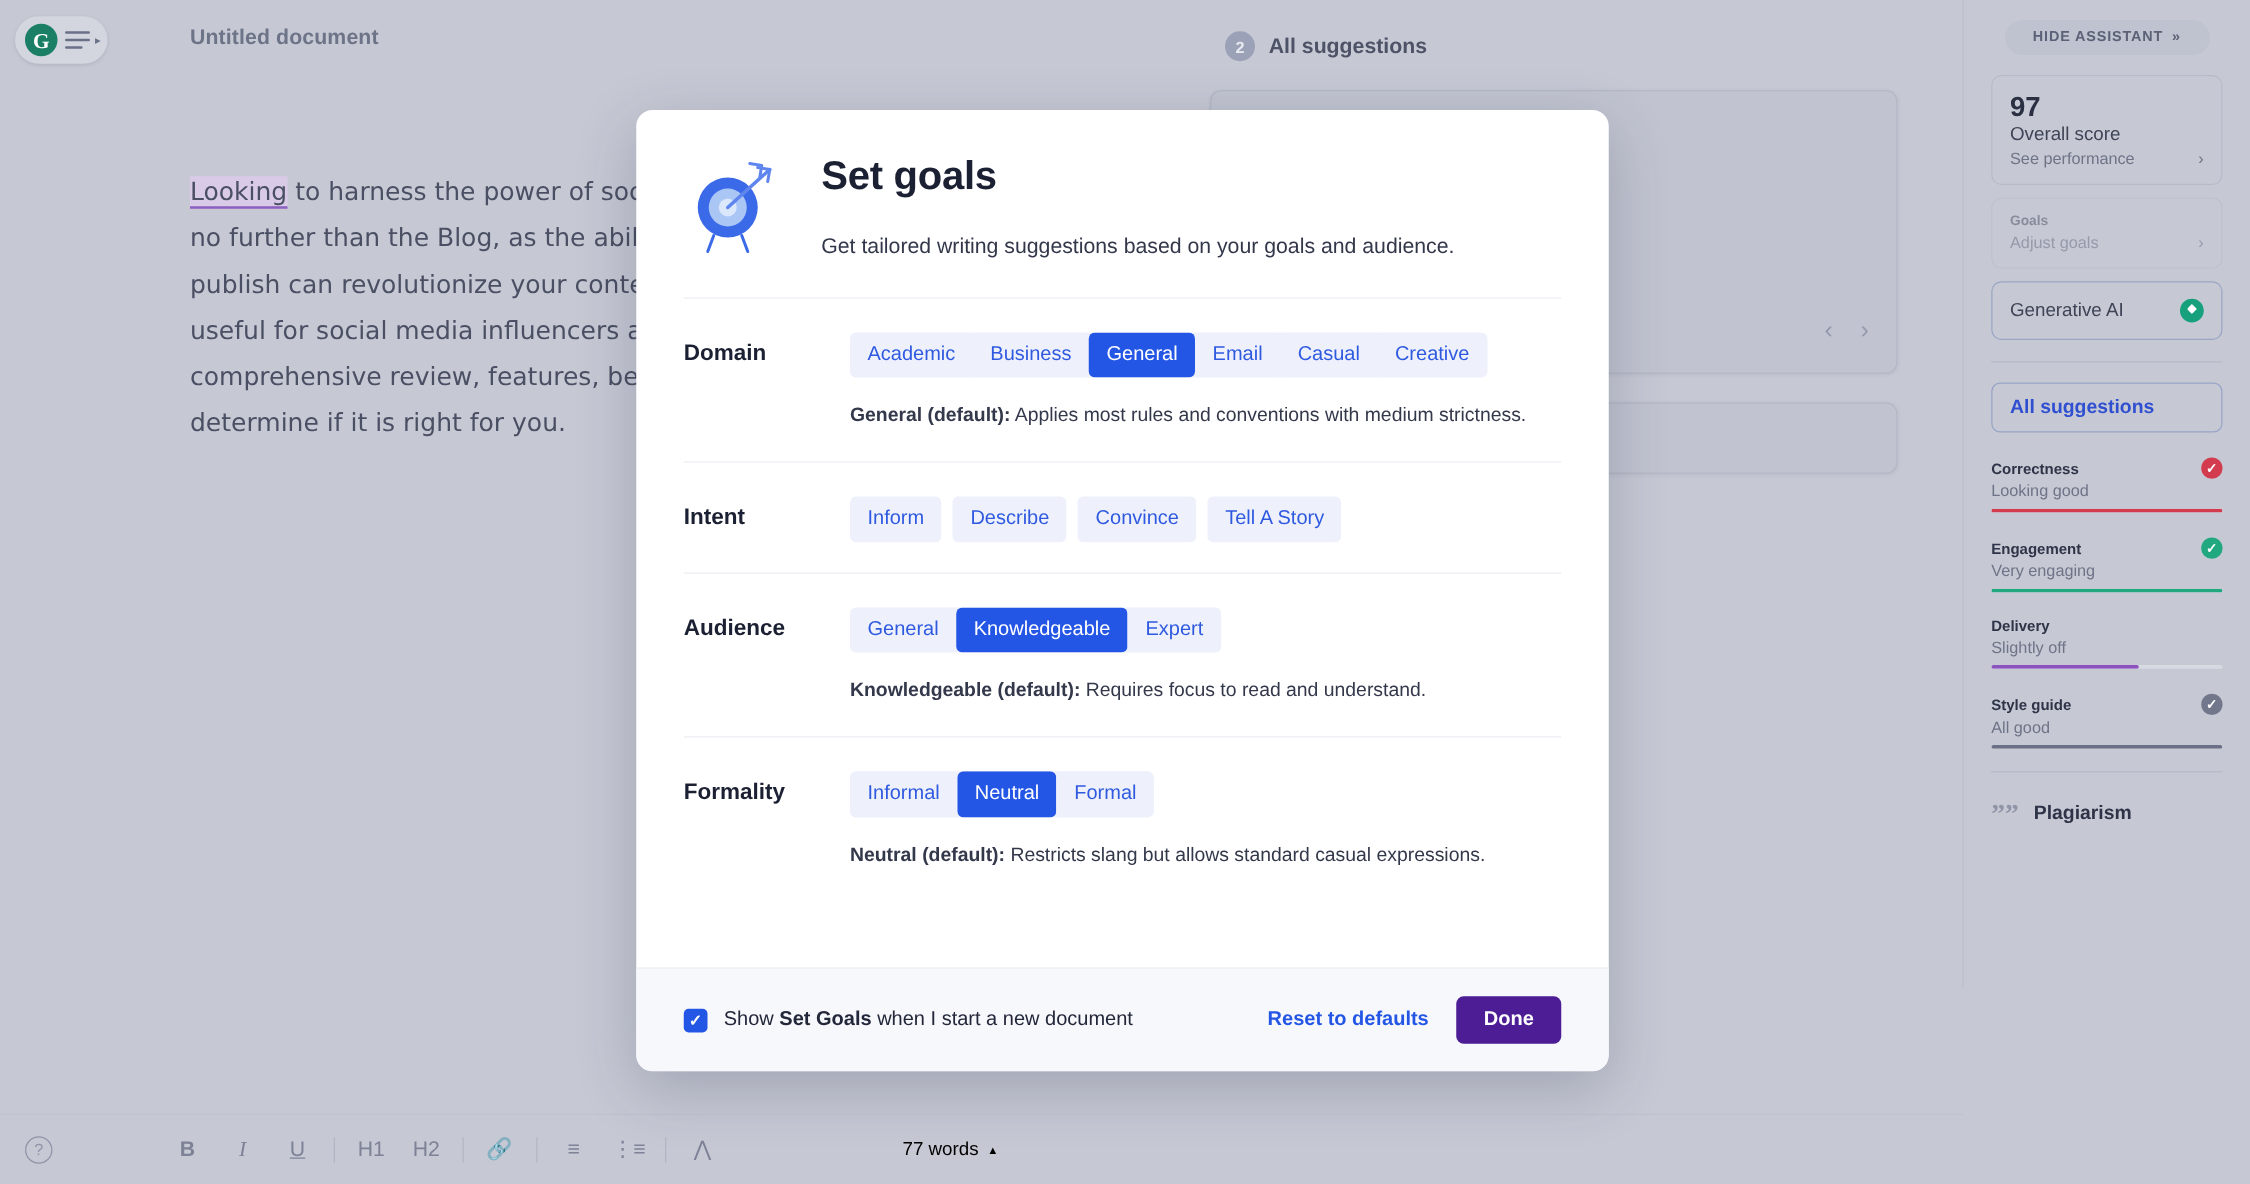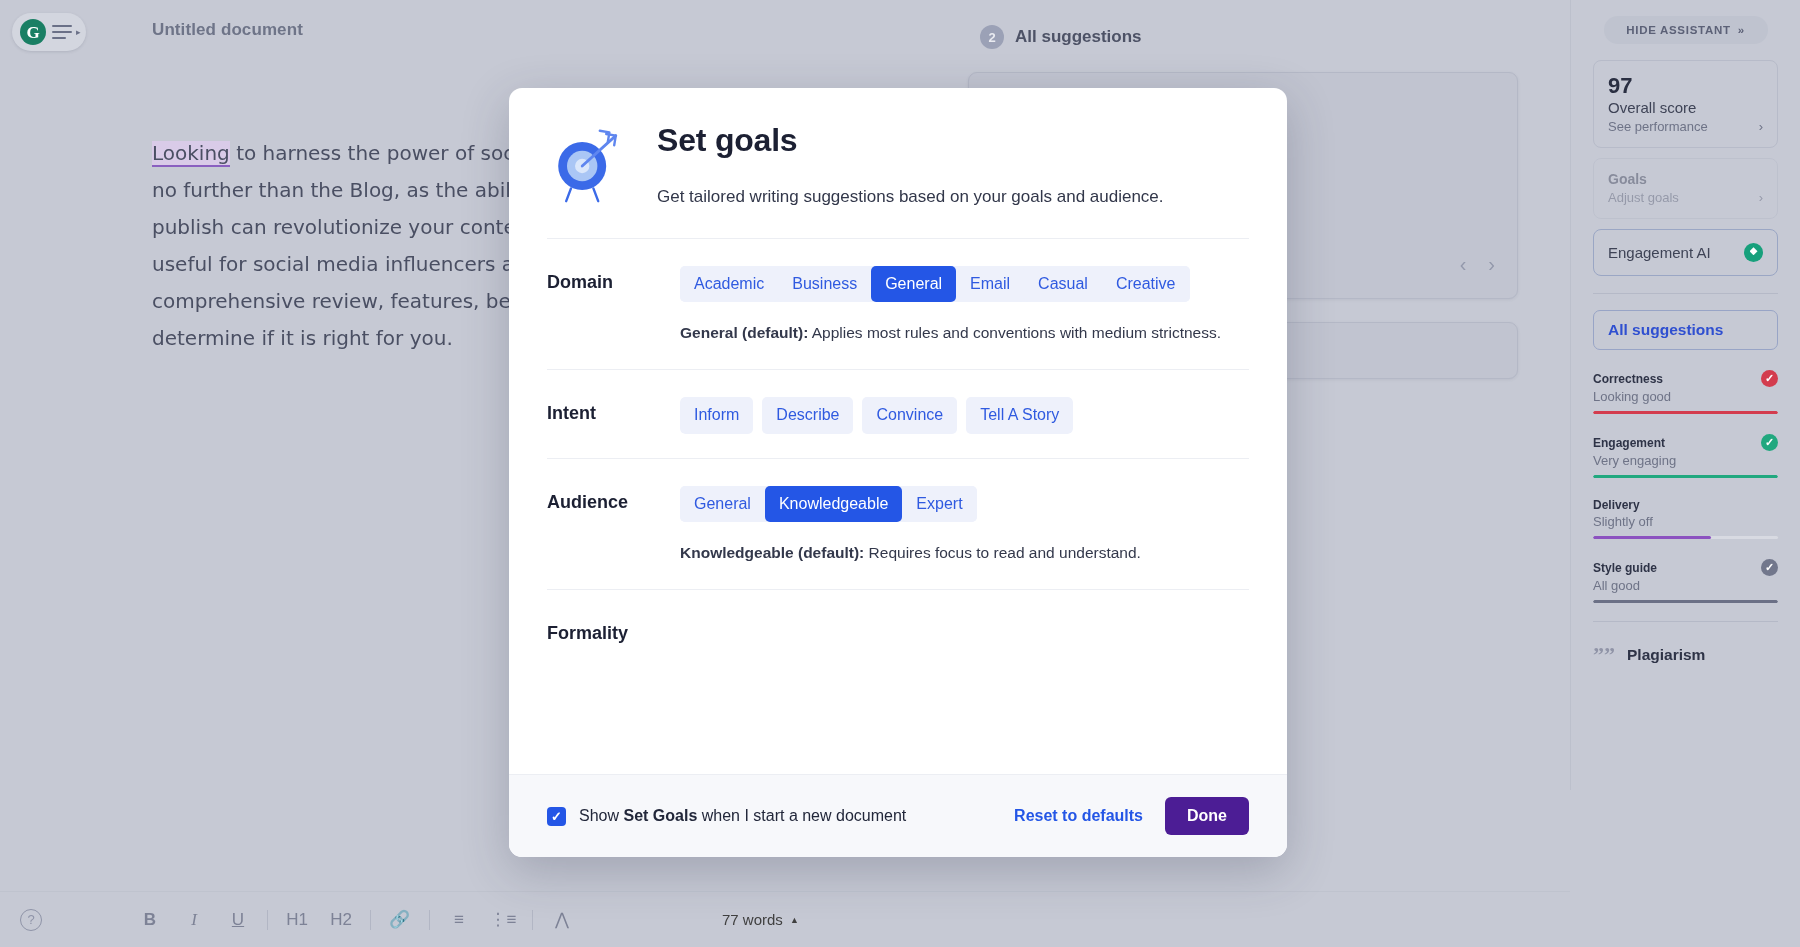--- a/index.html
+++ b/index.html
@@ -124,21 +124,21 @@
   .fmt-btn {
     width: 44px; height: 40px;
     display: flex; align-items: center; justify-content: center;
     font-size: 17px; color: #7d melt;
     color: #7d8296;
   }
   .fmt-sep { width: 1px; height: 20px; background: #b2b6c4; margin: 0 7px; }
   .word-count {
     position: absolute; left: 722px;
     display: flex; align-items: center; gap: 7px;
-    font-size: 15px; color: #404040;
+    font-size: 15px; color: #000000;
   }
 
   
   .sidebar {
     position: absolute; right: 0; top: 0;
     width: 230px; height: 790px;
     background: #c6c9d4;
     border-left: 1px solid #bcc0cc;
     padding: 0 22px;
   }
@@ -157,21 +157,21 @@
   .score-label { font-size: 15px; color: #3e4356; margin-top: 1px; }
   .score-sub {
     margin-top: 3px; font-size: 13px; color: #6e7387;
     display: flex; align-items: center; justify-content: space-between;
   }
   .goals-card {
     margin-top: 10px; padding: 12px 14px 13px;
     border: 1px solid #b7bbc9; border-radius: 8px;
     opacity: .55;
   }
-  .goals-title { font-size: 14px; font-weight: 700; color: #54596d; }
+  .goals-title { font-size: 11px; font-weight: 700; color: #54596d; }
   .goals-sub {
     margin-top: 3px; font-size: 13px; color: #6e7387;
     display: flex; align-items: center; justify-content: space-between;
   }
   .genai-card {
     margin-top: 10px; padding: 13px 14px;
     border: 1px solid #9aa6c4; border-radius: 8px;
     display: flex; align-items: center; justify-content: space-between;
   }
   .genai-card .t { font-size: 15px; color: #3e4356; }
@@ -372,21 +372,21 @@
 
     <div class="goals-card">
       <div class="goals-title">Goals</div>
       <div class="goals-sub">
         <span>Adjust goals</span>
         <span>›</span>
       </div>
     </div>
 
     <div class="genai-card">
-      <span class="t">Engagement AI</span>
+      <span class="t">Generative AI</span>
       <span class="bulb"></span>
     </div>
 
     <div class="sb-divider"></div>
 
     <div class="all-sugg-btn">
       <span>All suggestions</span>
     </div>
 
     <div id="cat-list">
@@ -483,20 +483,25 @@
           <div class="row">
             <div class="row-label">Audience</div>
             <div class="row-main"><div class="seg">
                 <div class="seg-btn">General</div>
                 <div class="seg-btn active">Knowledgeable</div>
                 <div class="seg-btn">Expert</div>
               </div><div class="row-hint"><b>Knowledgeable (default):</b><span> Requires focus to read and understand.</span></div></div>
           </div>
           <div class="row">
             <div class="row-label">Formality</div>
+            <div class="row-main"><div class="seg">
+                <div class="seg-btn">Informal</div>
+                <div class="seg-btn active">Neutral</div>
+                <div class="seg-btn">Formal</div>
+              </div><div class="row-hint"><b>Neutral (default):</b><span> Restricts slang but allows standard casual expressions.</span></div></div>
           </div>
         </div>
     </div>
 
     <div class="modal-footer">
       <div class="chk-wrap">
         <div class="chk-box">✓</div>
         <div class="chk-label">
           <span>Show </span><b>Set Goals</b><span> when I start a new document</span>
         </div>

